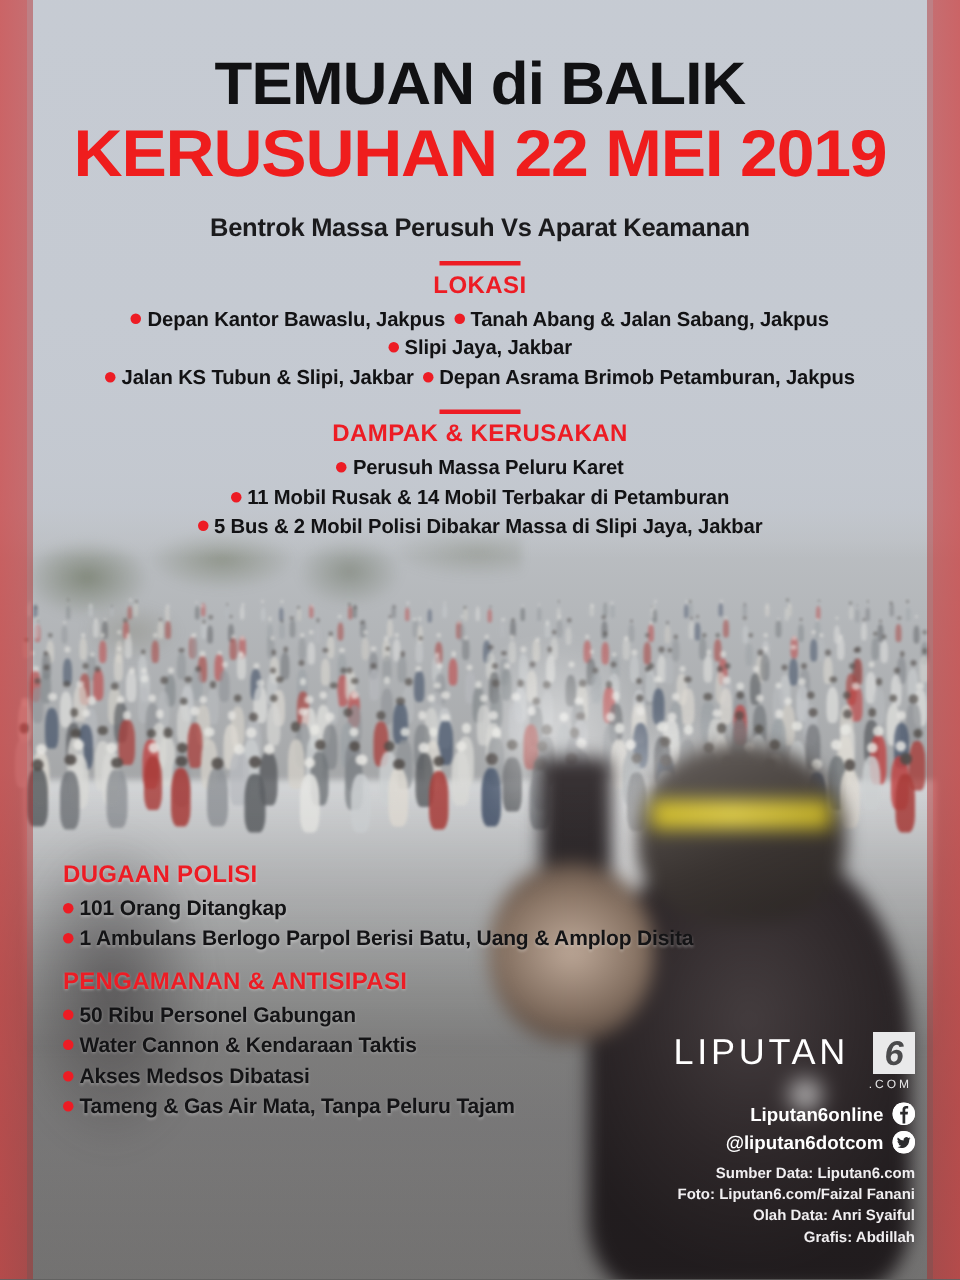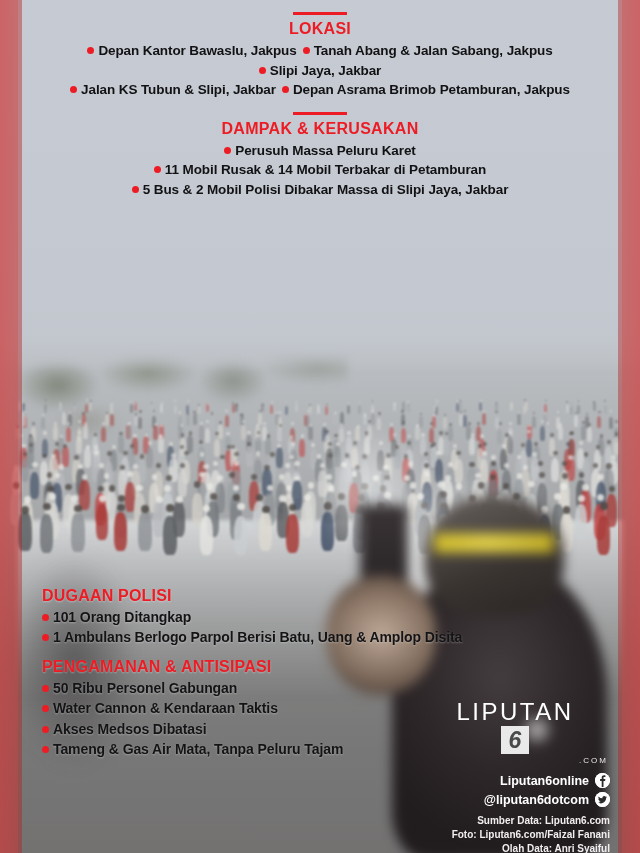--- a/index.html
+++ b/index.html
@@ -311,22 +311,21 @@
     right: 30px;
     top: 688px;
     width: 190px;
     text-align: right;
     color: #ffffff;
   }
   .logo-row {
     display: flex;
     align-items: center;
     justify-content: flex-end;
-    gap: 2px;
-    flex-direction: column;
+    gap: 16px;
   }
   .logo-word {
     font-size: 24px;
     font-weight: 400;
     letter-spacing: 2.5px;
     color: #ffffff;
     line-height: 1;
   }
   .logo-six {
     position: relative;
@@ -1134,20 +1133,25 @@
 
   <div class="header-wash"></div>
 
   <div class="rail left"></div>
   <div class="rail-inner left"></div>
   <div class="rail right"></div>
   <div class="rail-inner right"></div>
 
   <div class="content">
 
+    <div class="title-block">
+      <h1 class="title-1">TEMUAN di BALIK</h1>
+      <h1 class="title-2">KERUSUHAN 22 MEI 2019</h1>
+      <p class="subtitle">Bentrok Massa Perusuh Vs Aparat Keamanan</p>
+    </div>
 
     <div class="lokasi-wrap">
       <div class="divider"></div>
       <h2 class="sec-head-center">LOKASI</h2>
       <ul class="center-list" id="lokasi-list">
           <li><span class="dot"></span><span>Depan Kantor Bawaslu, Jakpus</span><span class="sep"></span><span>Tanah Abang &amp; Jalan Sabang, Jakpus</span></li>
           <li><span class="dot"></span><span>Slipi Jaya, Jakbar</span></li>
           <li><span class="dot"></span><span>Jalan KS Tubun &amp; Slipi, Jakbar</span><span class="sep"></span><span>Depan Asrama Brimob Petamburan, Jakpus</span></li>
         </ul>
     </div>

